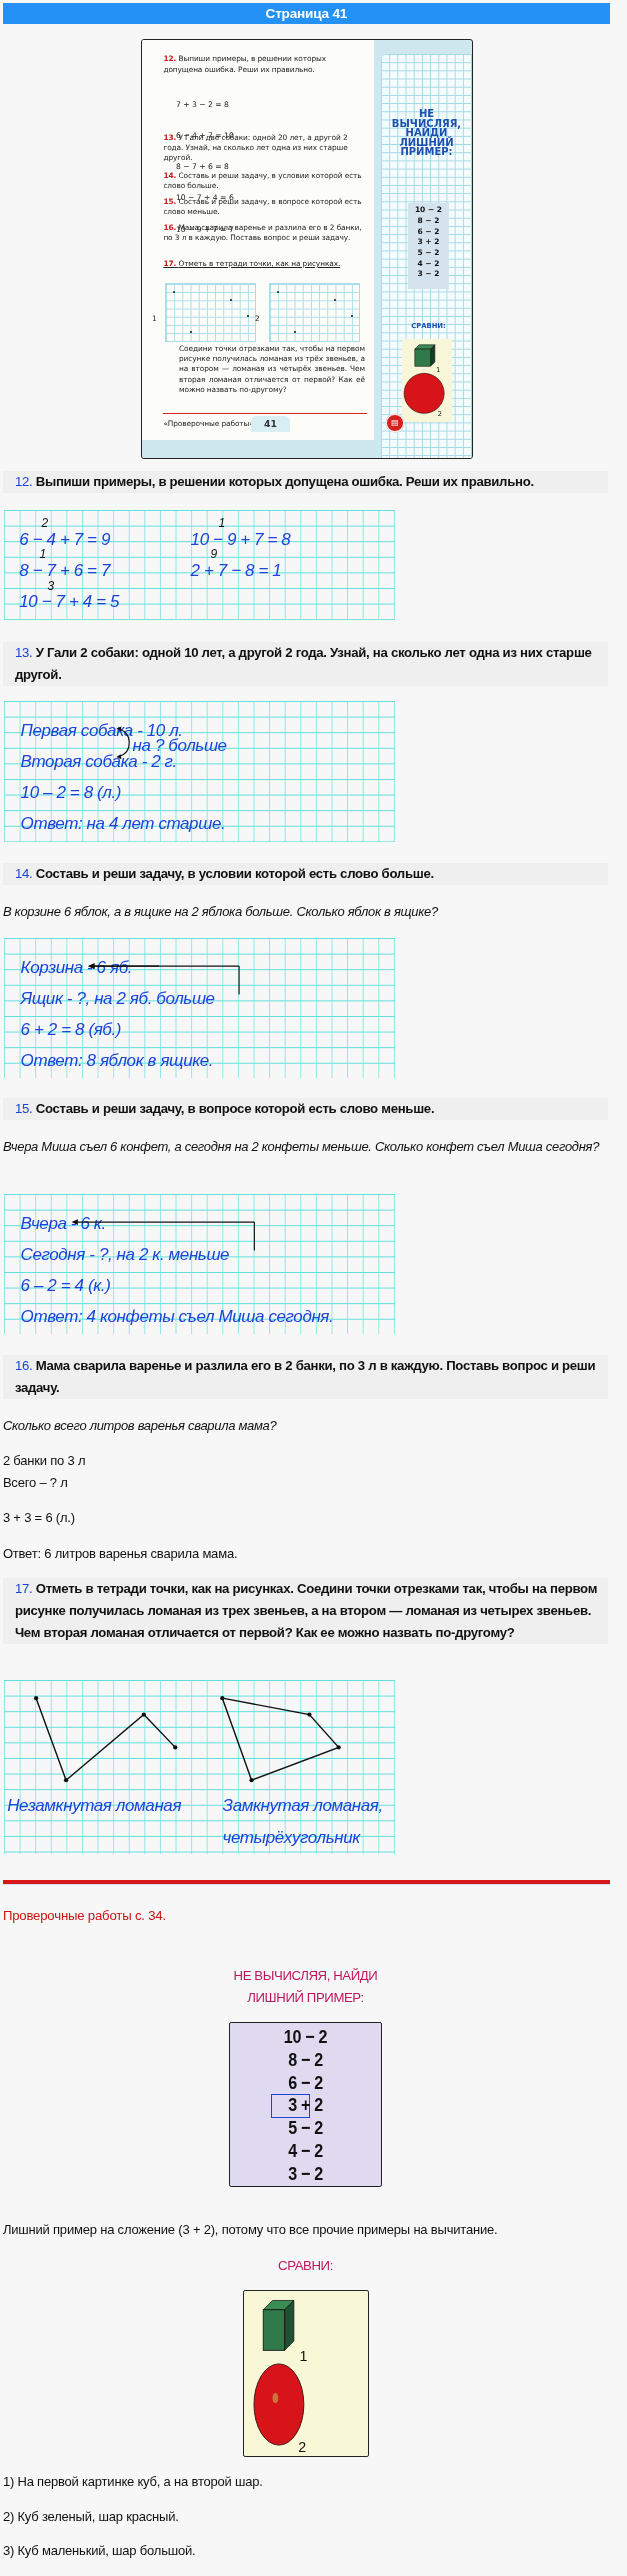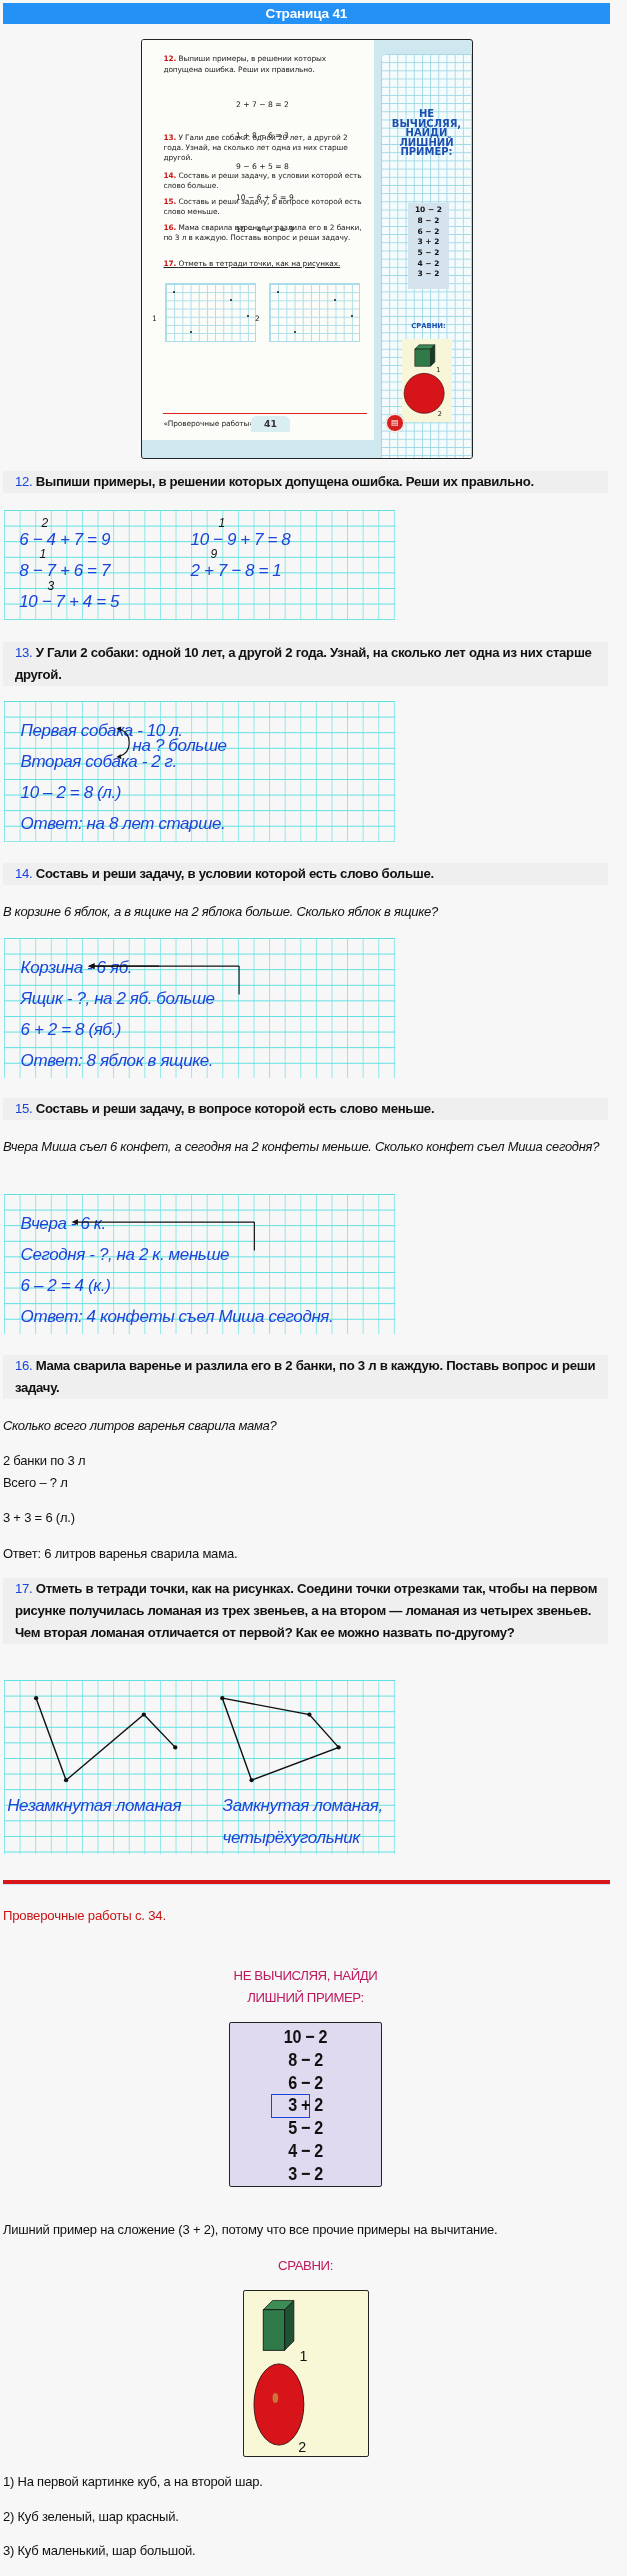--- a/index.html
+++ b/index.html
@@ -116,26 +116,26 @@
 <div class="abs topbar">
   <span>Страница 41</span>
 </div>
 
 <div class="abs book">
   <div class="page">
     <div class="ptext" style="left:21.4px;top:14.3px;width:201px;">
       <span class="num">12.</span>
       <span>Выпиши примеры, в решении которых допущена ошибка. Реши их правильно.</span>
     </div>
-    <div class="eqcol" style="left:94px;top:39px;">
-      <div>2 + 7 − 8 = 2</div>
-      <div>1 + 8 − 6 = 3</div>
-      <div>9 − 6 + 5 = 8</div>
-      <div>10 − 6 + 5 = 9</div>
-      <div>10 − 4 + 3 = 9</div>
+    <div class="eqcol" style="left:34px;top:39px;">
+      <div>7 + 3 − 2 = 8</div>
+      <div>6 − 4 + 7 = 10</div>
+      <div>8 − 7 + 6 = 8</div>
+      <div>10 − 7 + 4 = 6</div>
+      <div>10 − 9 + 7 = 7</div>
     </div>
     <div class="ptext" style="left:21.4px;top:93px;width:201px;">
       <span class="num">13.</span>
       <span>У Гали две собаки: одной 20 лет, а другой 2 года. Узнай, на сколько лет одна из них старше другой.</span>
     </div>
     <div class="ptext" style="left:21.4px;top:131px;width:201px;">
       <span class="num">14.</span>
       <span>Составь и реши задачу, в условии которой есть слово больше.</span>
     </div>
     <div class="ptext" style="left:21.4px;top:157px;width:201px;">
@@ -159,20 +159,21 @@
       <div class="dot" style="left:81px;top:31px;"></div>
     </div>
     <div class="ptext" style="left:113px;top:274px;">2</div>
     <div class="minigrid" style="left:127px;top:243px;width:89px;height:57px;">
       <div class="dot" style="left:7.1px;top:7.1px;"></div>
       <div class="dot" style="left:23.6px;top:47px;"></div>
       <div class="dot" style="left:64px;top:15px;"></div>
       <div class="dot" style="left:81px;top:31px;"></div>
     </div>
 
+    <div class="ptext" style="left:37px;top:304px;width:186px;text-align:justify;">Соедини точки отрезками так, чтобы на первом рисунке получилась ломаная из трёх звеньев, а на втором — ломаная из четырёх звеньев. Чем вторая ломаная отличается от первой? Как её можно назвать по-другому?</div>
     <div class="redline" style="top:373px;"></div>
     <div class="ptext" style="left:21.4px;top:379px;">«Проверочные работы», с. 34.</div>
   </div>
 
   <div class="side"></div>
   <div class="side-title">НЕ ВЫЧИСЛЯЯ, НАЙДИ ЛИШНИЙ ПРИМЕР:</div>
   <div class="side-list">
     <div>10 − 2</div>
     <div>8 − 2</div>
     <div>6 − 2</div>
@@ -220,21 +221,21 @@
 <div class="abs grid" style="top:701px;height:141px;">
   <span class="hw" style="left:17px;top:20px;">Первая собака - 10 л.</span>
   <span class="hw" style="left:17px;top:51px;">Вторая собака - 2 г.</span>
   <svg class="abs" style="left:111px;top:24px;" width="21.4" height="37" viewBox="0 0 30 52">
     <path d="M6,6 Q20,10 20,25 Q20,40 6,44" fill="none" stroke="#111" stroke-width="1.6"></path>
     <polygon points="2,5 9,2 8,9" fill="#111"></polygon>
     <polygon points="2,45 8,41 9,48" fill="#111"></polygon>
   </svg>
   <span class="hw" style="left:129px;top:35px;">на ? больше</span>
   <span class="hw" style="left:17px;top:82px;">10 – 2 = 8 (л.)</span>
-  <span class="hw" style="left:17px;top:113px;">Ответ: на 8 лет старше.</span>
+  <span class="hw" style="left:17px;top:113px;">Ответ: на 4 лет старше.</span>
 </div>
 
 <div class="abs qhead" style="top:863px;">
   <span class="qn">14.</span>
   <span>Составь и реши задачу, в условии которой есть слово больше.</span>
 </div>
 <div class="abs italic-q" style="top:901px;">В корзине 6 яблок, а в ящике на 2 яблока больше. Сколько яблок в ящике?</div>
 <div class="abs grid" style="top:938px;height:140px;">
   <span class="hw" style="left:17px;top:20px;">Корзина - 6 яб.</span>
   <svg class="abs" style="left:84px;top:21.4px;" width="71" height="37" viewBox="0 0 100 52">

